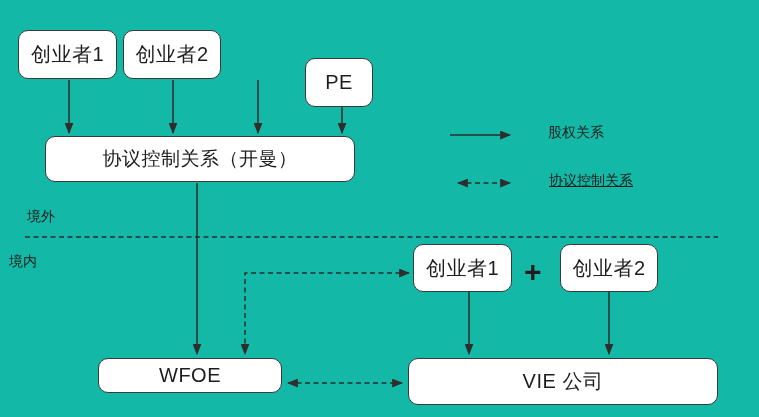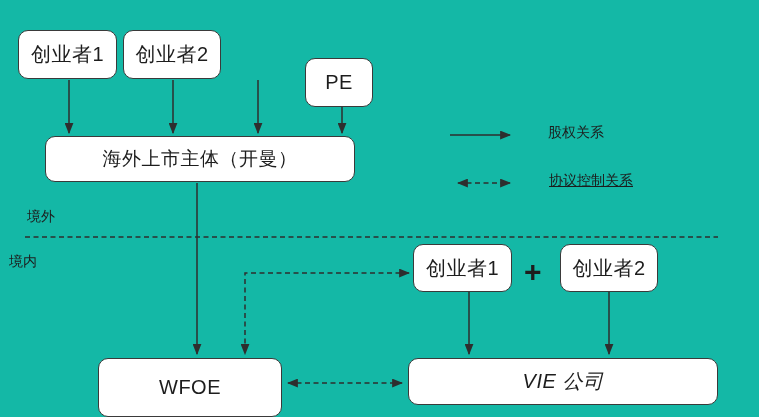--- a/index.html
+++ b/index.html
@@ -66,28 +66,28 @@
     <path class="ln dash" d="M288,383 H402" marker-start="url(#arr)" marker-end="url(#arr)"></path>
 
     <path class="ln" d="M450,135 H510" marker-end="url(#arr)"></path>
     <path class="ln dash" d="M458,183 H510" marker-start="url(#arr)" marker-end="url(#arr)"></path>
   </svg>
 
   <div class="box" style="left:18px;top:30px;width:99px;height:49px;">创业者1</div>
   <div class="box" style="left:123px;top:30px;width:98px;height:49px;">创业者2</div>
   <div class="box" style="left:305px;top:30px;width:68px;height:49px;margin-top:28px;">PE</div>
 
-  <div class="box" style="left:45px;top:136px;width:310px;height:46px;font-size:19px;">海外上市主体（开曼）</div>
+  <div class="box" style="left:45px;top:136px;width:310px;height:46px;font-size:19px;">协议控制关系（开曼）</div>
 
   <div class="lbl" style="left:27px;top:208px;font-family:Liberation Serif, serif;">境外</div>
   <div class="lbl" style="left:9px;top:253px;">境内</div>
 
   <div class="lbl" style="left:548px;top:124px;">股权关系</div>
   <div class="lbl" style="left:549px;top:172px;text-decoration:underline;">协议控制关系</div>
 
   <div class="box" style="left:413px;top:244px;width:99px;height:48px;">创业者1</div>
   <div class="plus" style="left:524px;top:257px;">+</div>
   <div class="box" style="left:560px;top:244px;width:98px;height:48px;">创业者2</div>
 
-  <div class="box" style="left:98px;top:358px;width:184px;height:59px;">WFOE</div>
-  <div class="box" style="left:408px;top:358px;width:310px;height:47px;font-style:italic;">VIE 公司</div>
+  <div class="box" style="left:98px;top:358px;width:184px;height:35px;">WFOE</div>
+  <div class="box" style="left:408px;top:358px;width:310px;height:47px;">VIE 公司</div>
 
 </div>
 
 </body></html>

